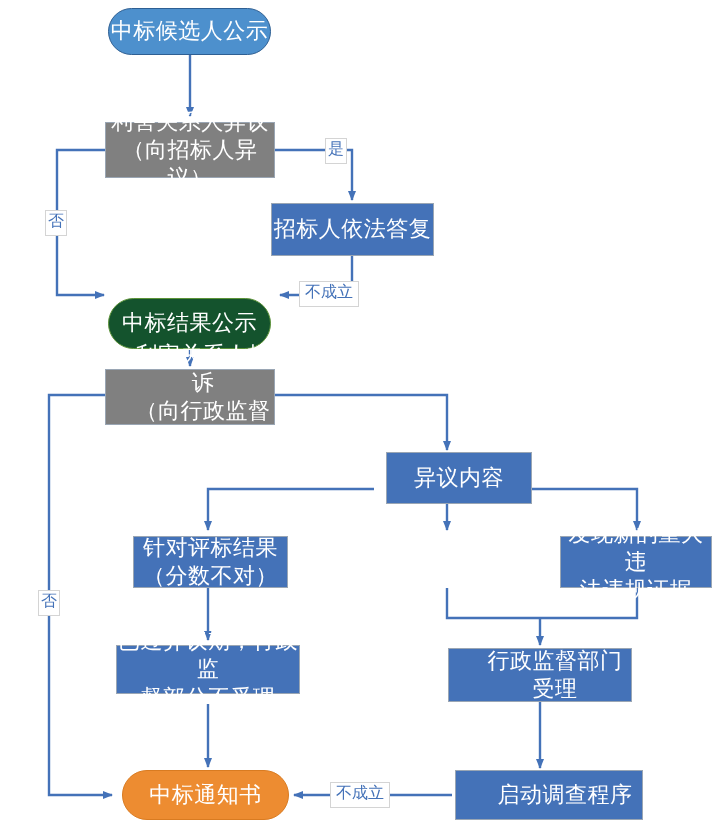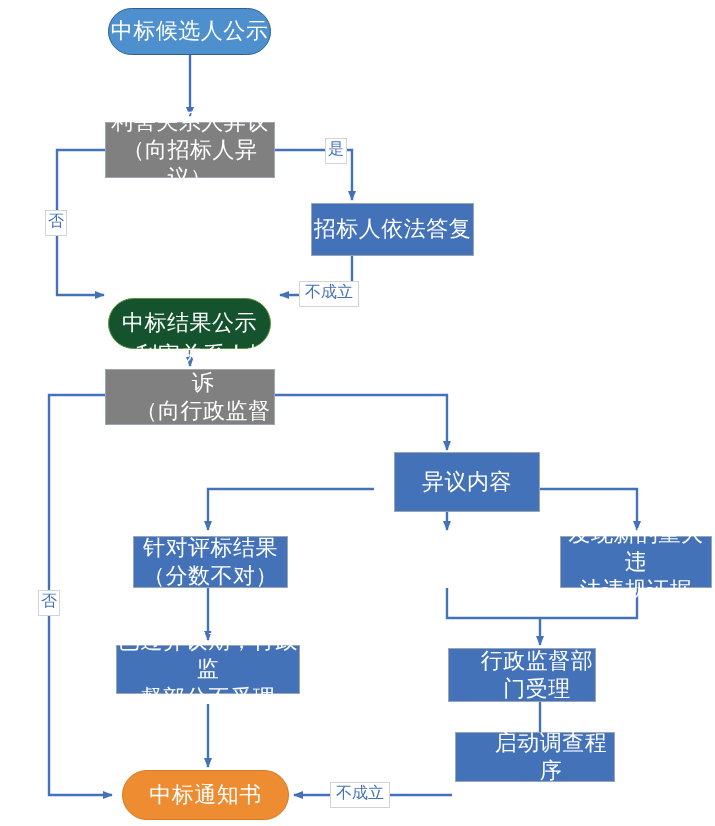--- a/index.html
+++ b/index.html
@@ -122,44 +122,44 @@
 
       <path d="M452,795 L294,795" marker-end="url(#arw)"></path>
     </g>
   </svg>
 
   <div class="node stadium-blue" style="left:108px; top:8px; width:163px; height:47px;">中标候选人公示</div>
 
   <div class="node gray" style="left:105px; top:122px; width:170px; height:56px;">利害关系人异议
 （向招标人异议）</div>
 
-  <div class="node proc" style="left:271px; top:203px; width:163px; height:53px;margin-left:40px;">招标人依法答复</div>
+  <div class="node proc" style="left:271px; top:203px; width:163px; height:53px;">招标人依法答复</div>
 
   <div class="node stadium-green" style="left:108px; top:270px; width:163px; height:51px;">中标结果公示</div>
 
   <div class="node gray" style="left:105px; top:369px; width:170px; height:56px;padding-left:26px;">利害关系人投诉
 （向行政监督部门）</div>
 
-  <div class="node proc" style="left:394px; top:452px; width:146px; height:60px;">异议内容</div>
+  <div class="node proc" style="left:386px; top:452px; width:146px; height:52px;">异议内容</div>
 
   <div class="node proc" style="left:133px; top:536px; width:155px; height:52px;">针对评标结果
 （分数不对）</div>
 
 
   <div class="node proc" style="left:560px; top:536px; width:152px; height:52px;">发现新的重大违
 法违规证据</div>
 
   <div class="node proc" style="left:116px; top:645px; width:184px; height:49px;">已过异议期，行政监
 督部分不受理</div>
 
-  <div class="node proc" style="left:448px; top:648px; width:148px; height:54px;padding-left:30px;">行政监督部门受理</div>
+  <div class="node proc" style="left:448px; top:648px; width:184px; height:54px;padding-left:30px;">行政监督部门受理</div>
 
   <div class="node stadium-orange" style="left:122px; top:770px; width:167px; height:50px;">中标通知书</div>
 
-  <div class="node proc" style="left:455px; top:732px; width:160px; height:50px;padding-left:32px;">启动调查程序</div>
+  <div class="node proc" style="left:455px; top:770px; width:188px; height:50px;padding-left:32px;">启动调查程序</div>
 
   <div class="edge-label" style="left:325px; top:138px; width:22px; height:26px;">是</div>
 
   <div class="edge-label" style="left:45px; top:210px; width:22px; height:26px;">否</div>
 
   <div class="edge-label" style="left:299px; top:281px; width:60px; height:26px;">不成立</div>
 
   <div class="edge-label" style="left:38px; top:590px; width:22px; height:26px;">否</div>
 
   <div class="edge-label" style="left:330px; top:782px; width:60px; height:26px;">不成立</div>

